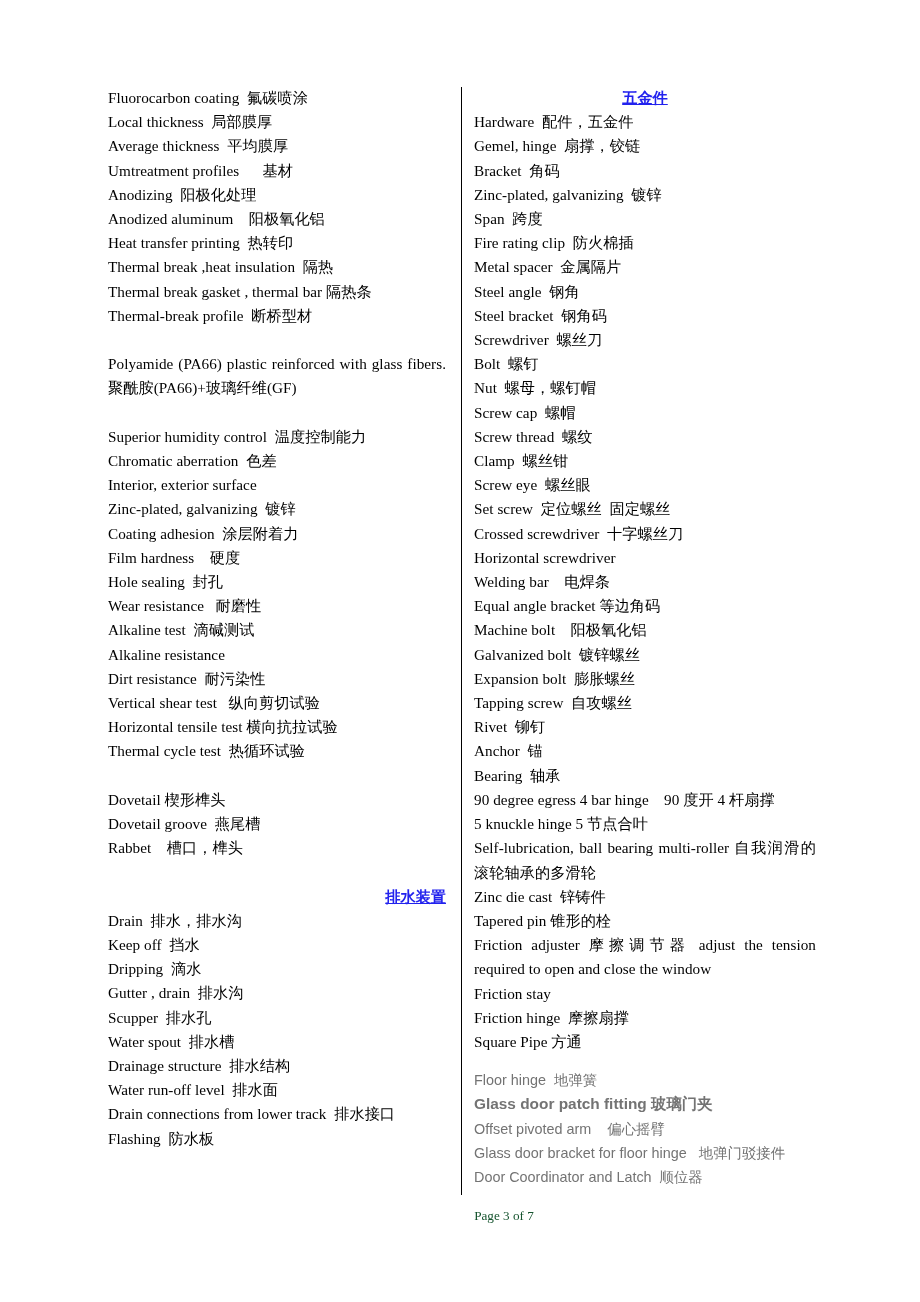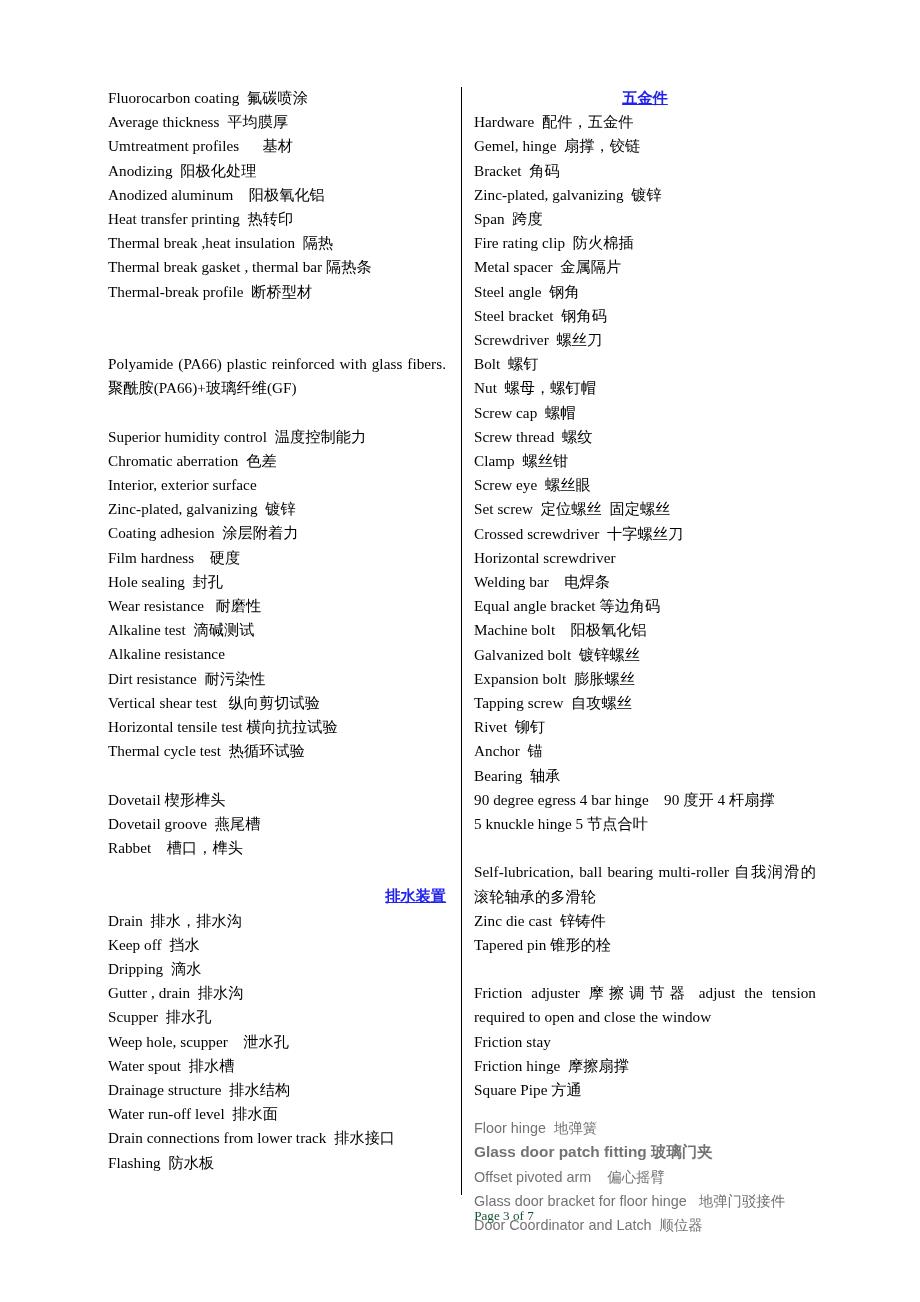--- a/index.html
+++ b/index.html
@@ -45,21 +45,20 @@
   .entry {
     font-size: 15.2px;
     line-height: 24.2px;
     white-space: pre-wrap;
     letter-spacing: 0.05px;
   }
   .entry.wrap {
     white-space: normal;
     text-align: justify;
     text-justify: inter-word;
-    margin-top: 24px;
   }
   .spacer { height: 24.2px; }
 
   
   .section-heading {
     font-size: 15.2px;
     line-height: 24.2px;
     text-align: right;
     font-weight: bold;
     color: #2222ee;
@@ -95,20 +94,21 @@
 </head>
 <body>
 
 <div id="page">
 
   <div id="column-divider"></div>
 
   <div id="left-column" class="column">
 
     <div class="entry">Fluorocarbon coating  氟碳喷涂</div>
+    <div class="entry">Local thickness  局部膜厚</div>
     <div class="entry">Average thickness  平均膜厚</div>
     <div class="entry">Umtreatment profiles      基材</div>
     <div class="entry">Anodizing  阳极化处理</div>
     <div class="entry">Anodized aluminum    阳极氧化铝</div>
     <div class="entry">Heat transfer printing  热转印</div>
     <div class="entry">Thermal break ,heat insulation  隔热</div>
     <div class="entry">Thermal break gasket , thermal bar 隔热条</div>
     <div class="entry">Thermal-break profile  断桥型材</div>
 
     <div class="spacer"></div>
@@ -140,21 +140,20 @@
 
     <div class="spacer"></div>
 
     <div class="section-heading">排水装置</div>
 
     <div class="entry">Drain  排水，排水沟</div>
     <div class="entry">Keep off  挡水</div>
     <div class="entry">Dripping  滴水</div>
     <div class="entry">Gutter , drain  排水沟</div>
     <div class="entry">Scupper  排水孔</div>
-    <div class="entry">Weep hole, scupper    泄水孔</div>
     <div class="entry">Water spout  排水槽</div>
     <div class="entry">Drainage structure  排水结构</div>
     <div class="entry">Water run-off level  排水面</div>
     <div class="entry">Drain connections from lower track  排水接口</div>
     <div class="entry">Flashing  防水板</div>
 
   </div>
 
   <div id="right-column" class="column">
 

